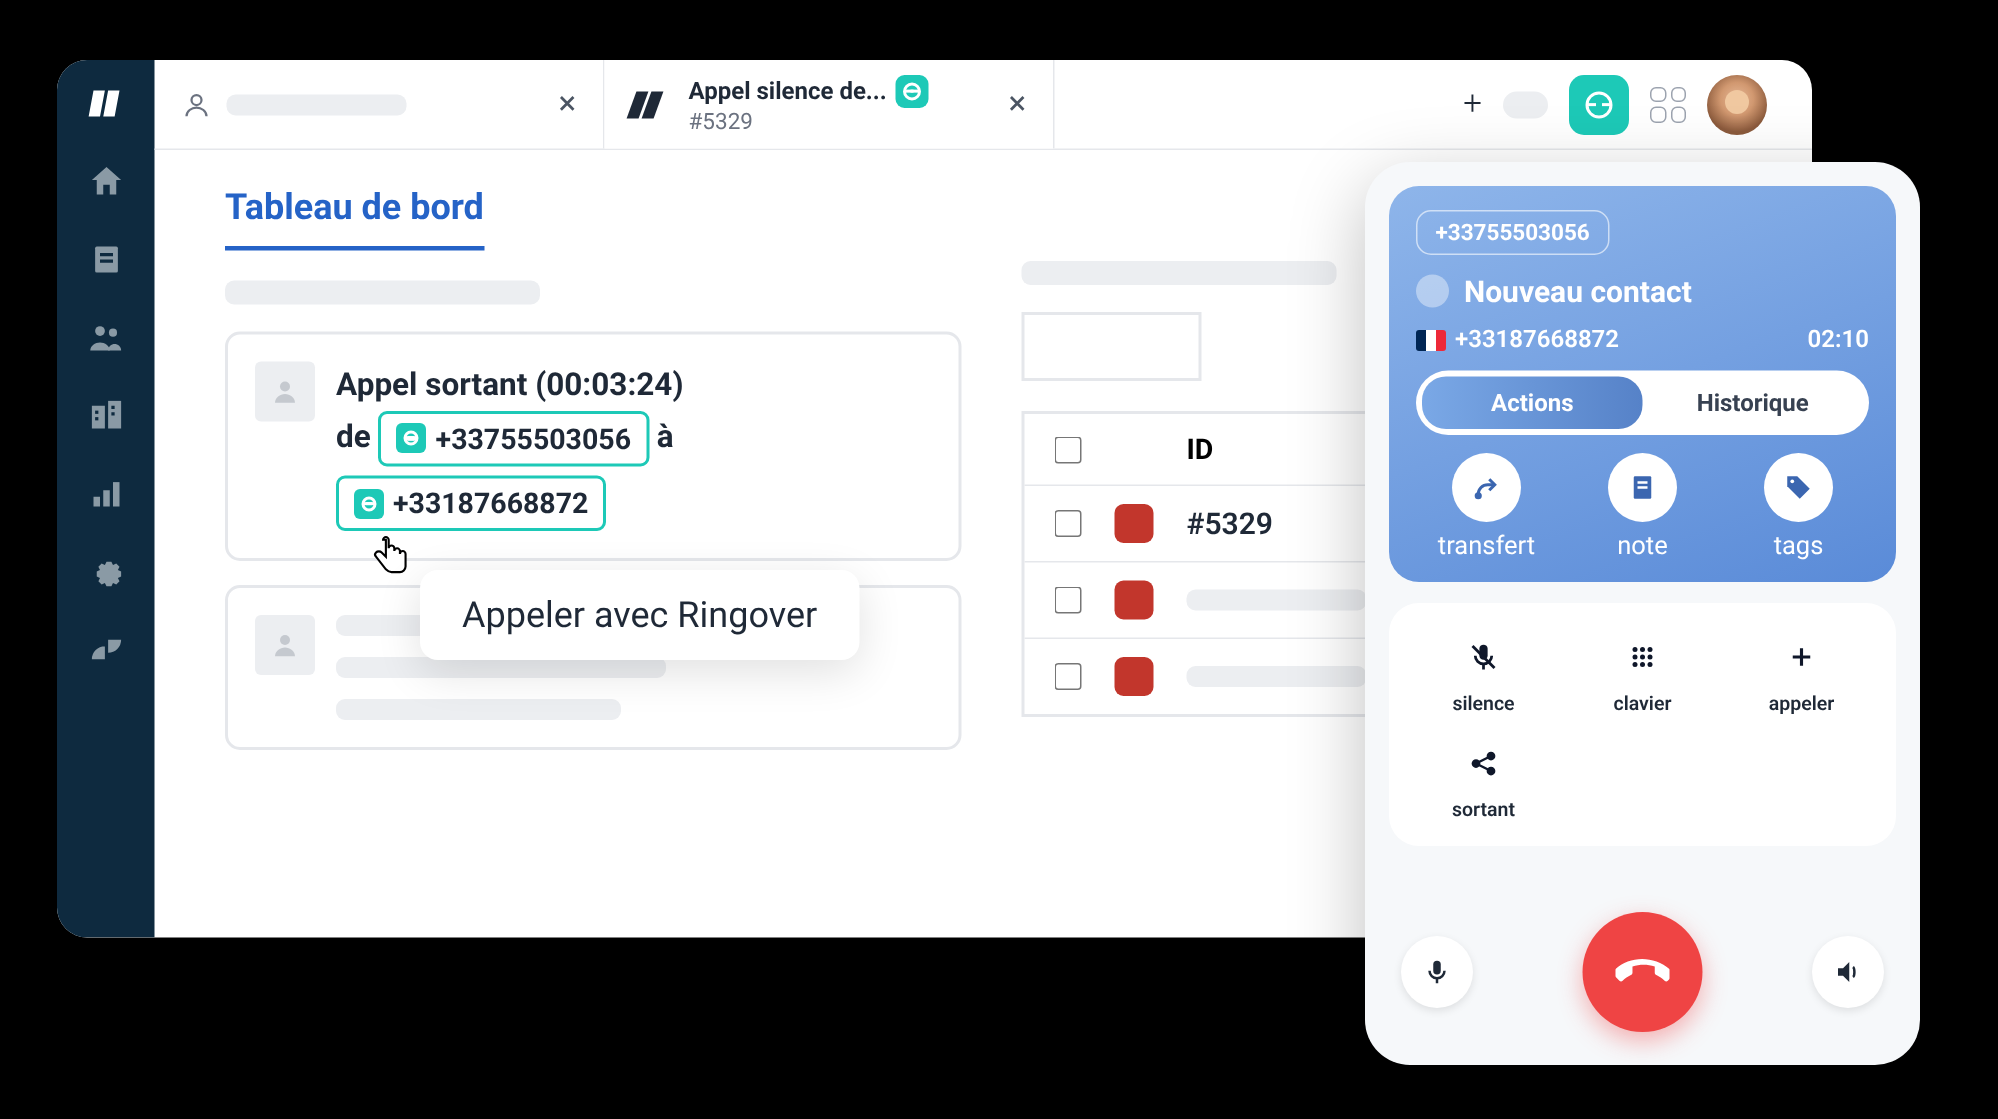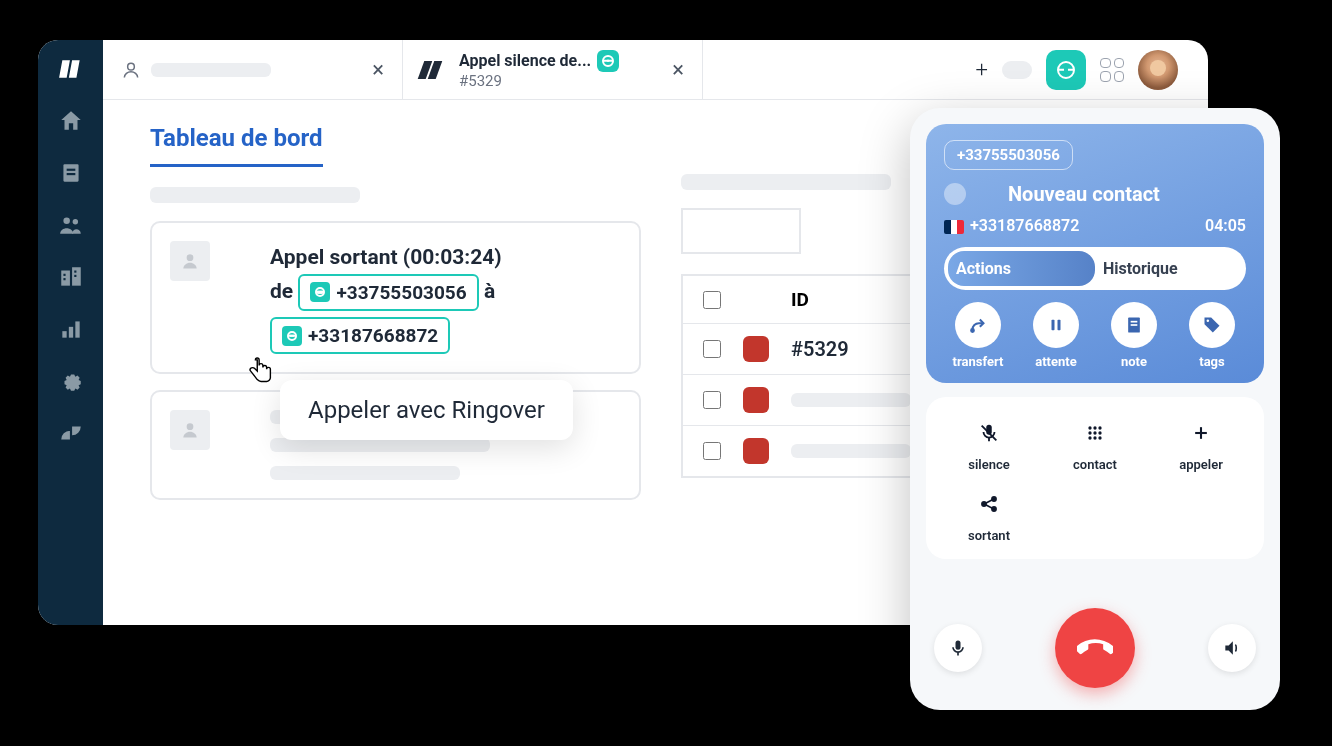--- a/index.html
+++ b/index.html
@@ -160,21 +160,21 @@
   margin-bottom: 16px;
 }
 
 .card-avatar {
   width: 40px; height: 40px; border-radius: 4px;
   background: #eceef1; display: flex; align-items: center; justify-content: center;
   color: #c5c9cf;
 }
 .card-avatar svg { width: 20px; height: 20px; fill: currentColor; }
 
-.card-body { flex: 1; margin-left: 46px; }
+.card-body { flex: 1; }
 
 .call-text {
   font-size: 21px;
   font-weight: 700;
   color: #1f2937;
   line-height: 1.55;
 }
 
 .phone-chip {
   display: inline-flex;
@@ -258,62 +258,62 @@
   padding: 5px 12px;
   font-size: 15px;
   font-weight: 700;
   margin-bottom: 12px;
 }
 
 .contact-row {
   display: flex; align-items: center; gap: 10px; margin-bottom: 10px;
 }
 .contact-dot { width: 22px; height: 22px; border-radius: 50%; background: rgba(255,255,255,0.4); }
-.contact-name { font-size: 20px; font-weight: 700; margin-left: 32px; }
+.contact-name { font-size: 20px; font-weight: 700; }
 
 .contact-line {
   display: flex; align-items: center; justify-content: space-between;
   font-size: 16px; font-weight: 600; margin-bottom: 12px;
 }
 .flag {
   width: 20px; height: 14px; display: inline-block;
   background: linear-gradient(to right, #002654 33%, #fff 33% 66%, #ed2939 66%);
   border-radius: 2px; margin-right: 6px; vertical-align: middle;
 }
 
 .tabs-pill {
   background: #fff;
   border-radius: 22px;
   display: flex;
   padding: 4px;
   margin-bottom: 12px;
 }
 .tab-pill {
-  flex: 1; text-align: left; padding: 8px;
+  flex: 1; text-align: center; padding: 8px;
   font-weight: 700; font-size: 16px; border-radius: 16px;
   color: #374151;
 }
 .tab-pill.active {
   background: linear-gradient(90deg, #7aa8e6, #5682c8);
   color: #fff;
 }
 
 .action-row {
   display: flex; gap: 10px; justify-content: space-between;
 }
 
 .action-btn {
   flex: 1; display: flex; flex-direction: column; align-items: center; gap: 6px;
 }
 .action-circle {
   width: 46px; height: 46px; border-radius: 50%;
   background: #fff; display: flex; align-items: center; justify-content: center;
   color: #3b66b0; font-size: 20px;
 }
-.action-label { font-size: 13px; color: #fff; font-weight: 700; }
+.action-label { font-size: 17px; color: #fff; font-weight: 400; }
 
 .dialer-mid {
   background: #fff;
   border-radius: 20px;
   margin-top: 14px;
   padding: 16px 10px;
   display: grid;
   grid-template-columns: repeat(3, 1fr);
   row-gap: 12px;
 }
@@ -547,45 +547,36 @@
 
 <div class="dialer">
   <div class="dialer-top">
     <div class="dialer-number-chip">+33755503056</div>
     <div class="contact-row">
       <div class="contact-dot"></div>
       <div class="contact-name">Nouveau contact</div>
     </div>
     <div class="contact-line">
       <span><span class="flag"></span><span>+33187668872</span></span>
-      <span>04:05</span>
+      <span>02:10</span>
     </div>
     <div class="tabs-pill">
       <div class="tab-pill active">Actions</div>
       <div class="tab-pill">Historique</div>
     </div>
     <div class="action-row">
       <div class="action-btn">
         <div class="action-circle">
           <svg width="22" height="22" viewBox="0 0 24 24" fill="none" stroke="currentColor" stroke-width="2.2">
               <path d="M6 17c0-4 3-7 7-7h4"></path>
               <path d="M14 6l4 4-4 4"></path>
               <circle cx="6" cy="18" r="1.5" fill="currentColor"></circle>
             </svg>
         </div>
         <div class="action-label">transfert</div>
-      </div>
-      <div class="action-btn">
-        <div class="action-circle">
-          <svg width="18" height="18" viewBox="0 0 24 24" fill="currentColor">
-              <rect x="6" y="5" width="4" height="14" rx="1"></rect>
-              <rect x="14" y="5" width="4" height="14" rx="1"></rect>
-            </svg>
-        </div>
-        <div class="action-label">attente</div>
       </div>
       <div class="action-btn">
         <div class="action-circle">
           <svg width="20" height="20" viewBox="0 0 24 24" fill="currentColor">
               <path d="M6 3h12a1 1 0 011 1v16a1 1 0 01-1 1H6a1 1 0 01-1-1V4a1 1 0 011-1z"></path>
               <rect x="8" y="7" width="8" height="2" fill="#fff"></rect>
               <rect x="8" y="11" width="8" height="2" fill="#fff"></rect>
             </svg>
         </div>
         <div class="action-label">note</div>
@@ -621,21 +612,21 @@
             <circle cx="12" cy="6" r="2"></circle>
             <circle cx="18" cy="6" r="2"></circle>
             <circle cx="6" cy="12" r="2"></circle>
             <circle cx="12" cy="12" r="2"></circle>
             <circle cx="18" cy="12" r="2"></circle>
             <circle cx="6" cy="18" r="2"></circle>
             <circle cx="12" cy="18" r="2"></circle>
             <circle cx="18" cy="18" r="2"></circle>
           </svg>
       </div>
-      <div class="mid-label">contact</div>
+      <div class="mid-label">clavier</div>
     </div>
     <div class="mid-btn">
       <div class="mid-icon">
         <svg width="20" height="20" viewBox="0 0 24 24" fill="none" stroke="currentColor" stroke-width="2.5">
             <line x1="12" y1="5" x2="12" y2="19"></line>
             <line x1="5" y1="12" x2="19" y2="12"></line>
           </svg>
       </div>
       <div class="mid-label">appeler</div>
     </div>

